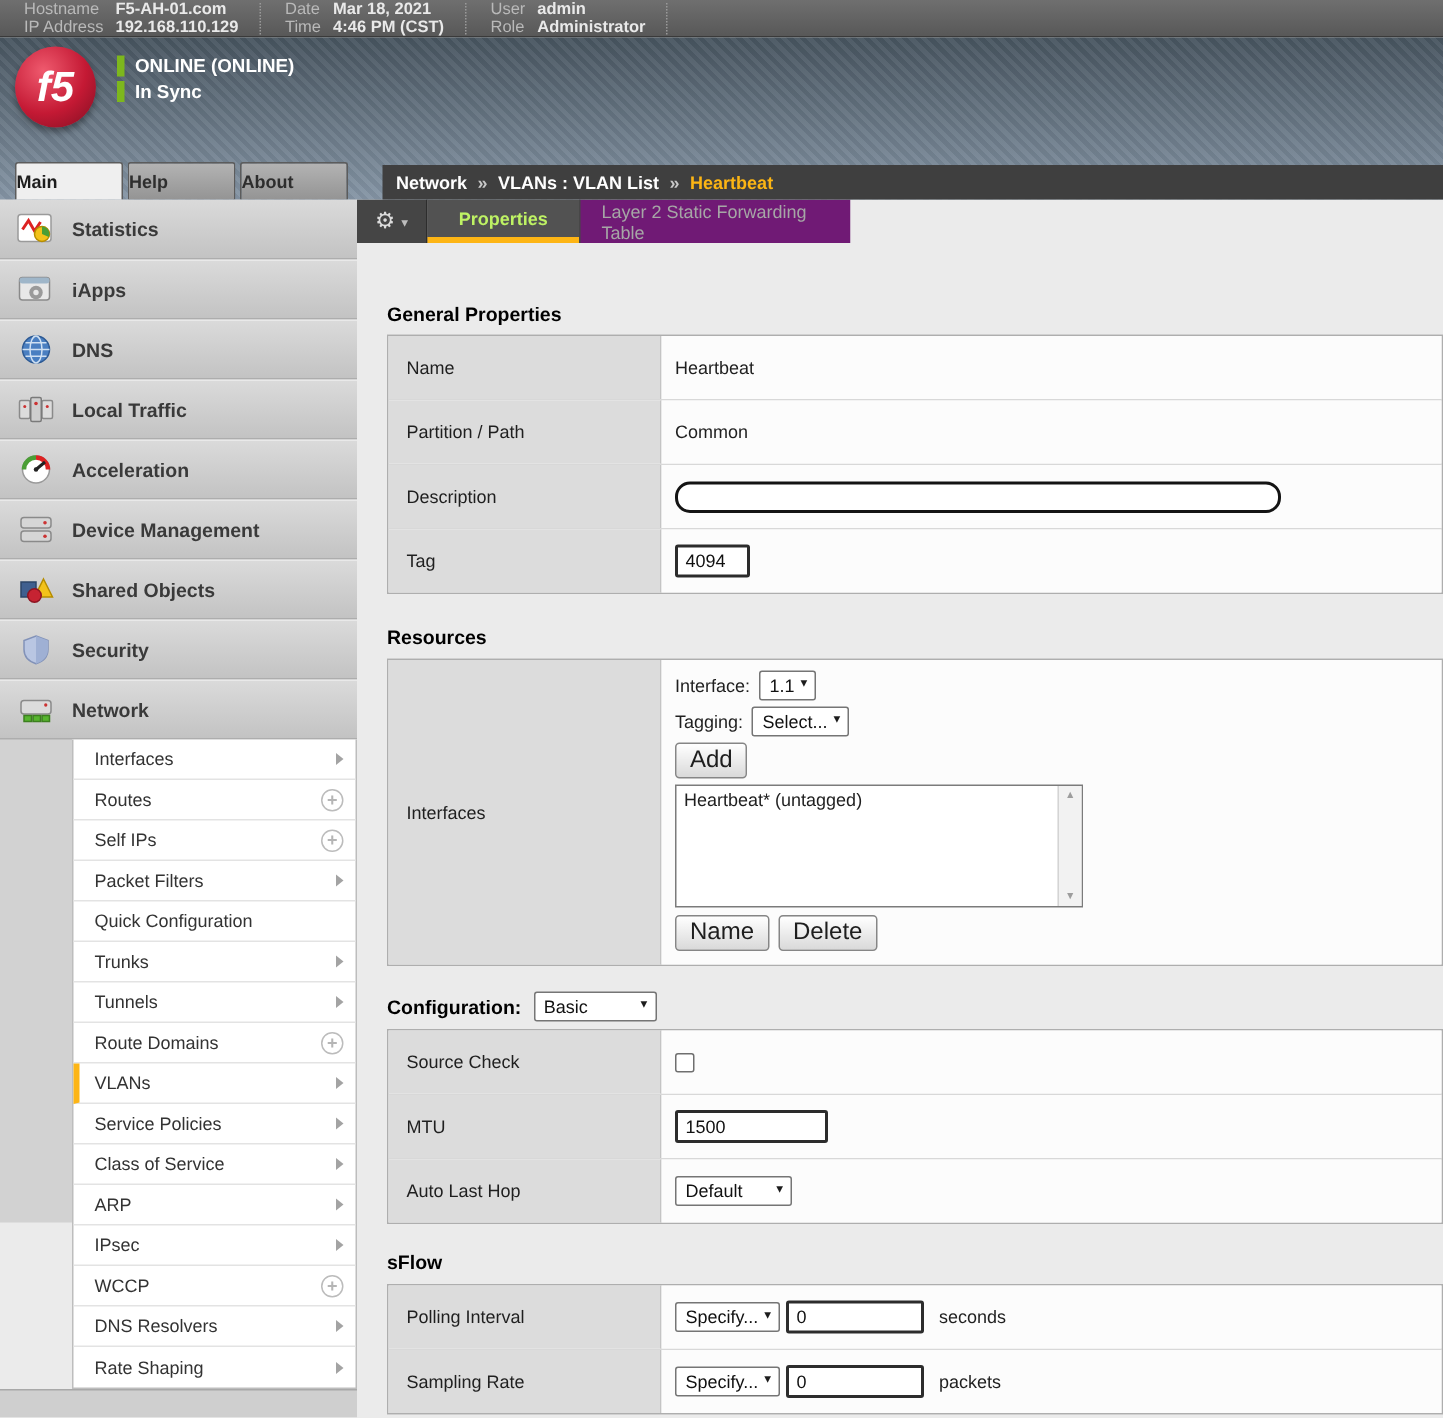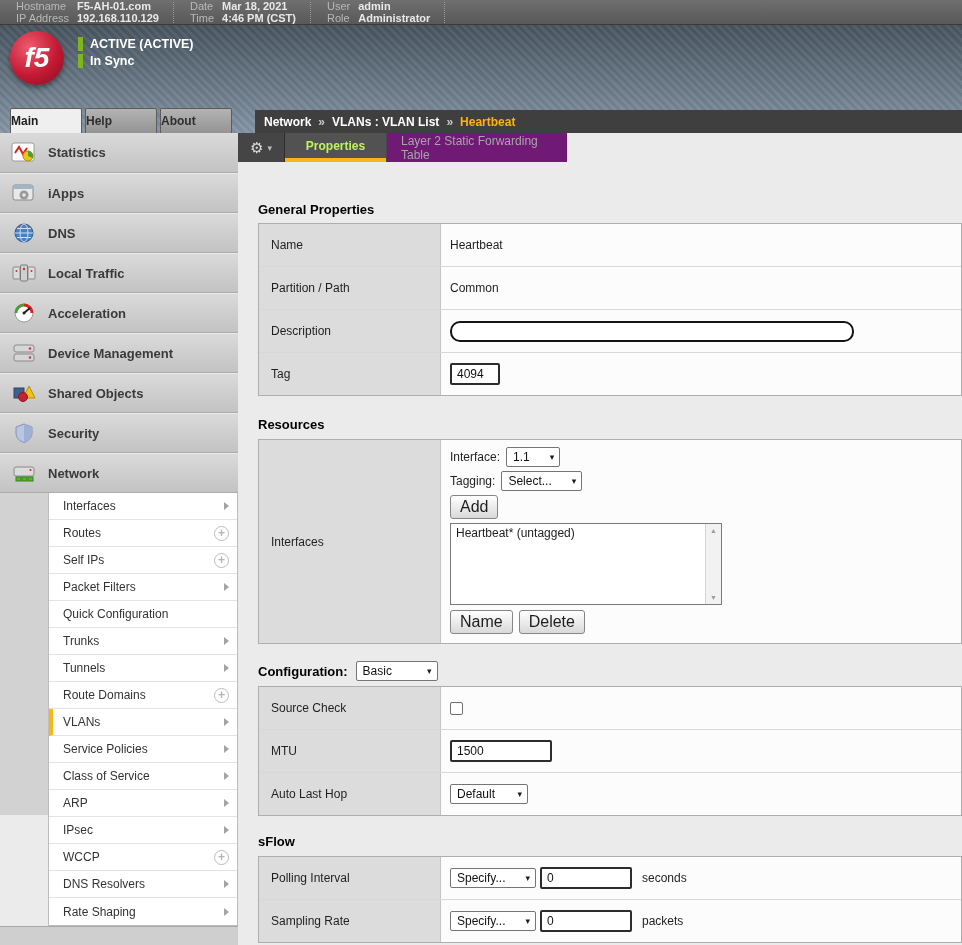--- a/index.html
+++ b/index.html
@@ -83,22 +83,22 @@
   .fvalue { flex:1; background:#fcfcfc; padding:5px 9px; font-size:12px; color:#1f1f1f; display:flex; align-items:center; }
   .fvalue.block { display:block; }
 
   input[type=text] { font-family:"Liberation Sans",sans-serif; font-size:12px; color:#111; background:#fff; }
   .inp-desc { width:404px; height:21px; border:2px solid #141414; border-radius:10px; padding:0 9px; }
   .inp-sm { border:2px solid #2c2c2c; border-radius:2px; padding:2px 5px; }
   .inp-tag { width:50px; }
   .inp-mtu { width:102px; }
   .inp-sflow { width:92px; margin:0 4px; }
 
-  .sel { display:inline-flex; align-items:center; border:1px solid #757575; background:#fff; border-radius:2px;
-    padding:2px 5px 2px 6px; font-size:12px; color:#111; cursor:pointer; gap:20px; }
+  .sel { display:inline-flex; align-items:flex-start; border:1px solid #757575; background:#fff; border-radius:2px;
+    padding:2px 5px 2px 6px; font-size:12px; color:#111; cursor:pointer; gap:4px; }
   .sel .chev { font-size:9px; color:#1c1c1c; }
 
   .btn { display:inline-block; font-size:16px; color:#1e1e1e; background:linear-gradient(#ffffff,#d9d9d9);
     border:1px solid #868686; border-radius:3px; padding:2px 9px; cursor:pointer; }
 
   .ifc-row { display:flex; align-items:center; margin:2px 0 4px 0; gap:6px; font-size:12px; }
   .lbox { width:272px; height:82px; border:1px solid #7b7b7b; background:#fff; position:relative; margin:4px 0 5px 0; }
   .lbox-item { padding:2px 5px; font-size:12px; }
   .sbar { position:absolute; top:0; right:0; bottom:0; width:16px; background:#f2f2f2; border-left:1px solid #d4d4d4;
     display:flex; flex-direction:column; justify-content:space-between; align-items:center; padding:3px 0; color:#9d9d9d; font-size:7px; }
@@ -132,21 +132,21 @@
   </div>
 </div>
 
 <div class="header">
   <div class="logo-ball">
     <span>f5</span>
   </div>
   <div class="status-block">
     <div class="status-row">
       <span class="green-bar" style="background:#7db71d"></span>
-      <span class="status-text">ACTIVE (ACTIVE)</span>
+      <span class="status-text">ONLINE (ONLINE)</span>
     </div>
     <div class="status-row">
       <span class="green-bar" style="background:#7db71d"></span>
       <span class="status-text">In Sync</span>
     </div>
   </div>
 
   <div class="nav-tabs">
     <div class="nav-tab active">Main</div>
     <div class="nav-tab">Help</div>

